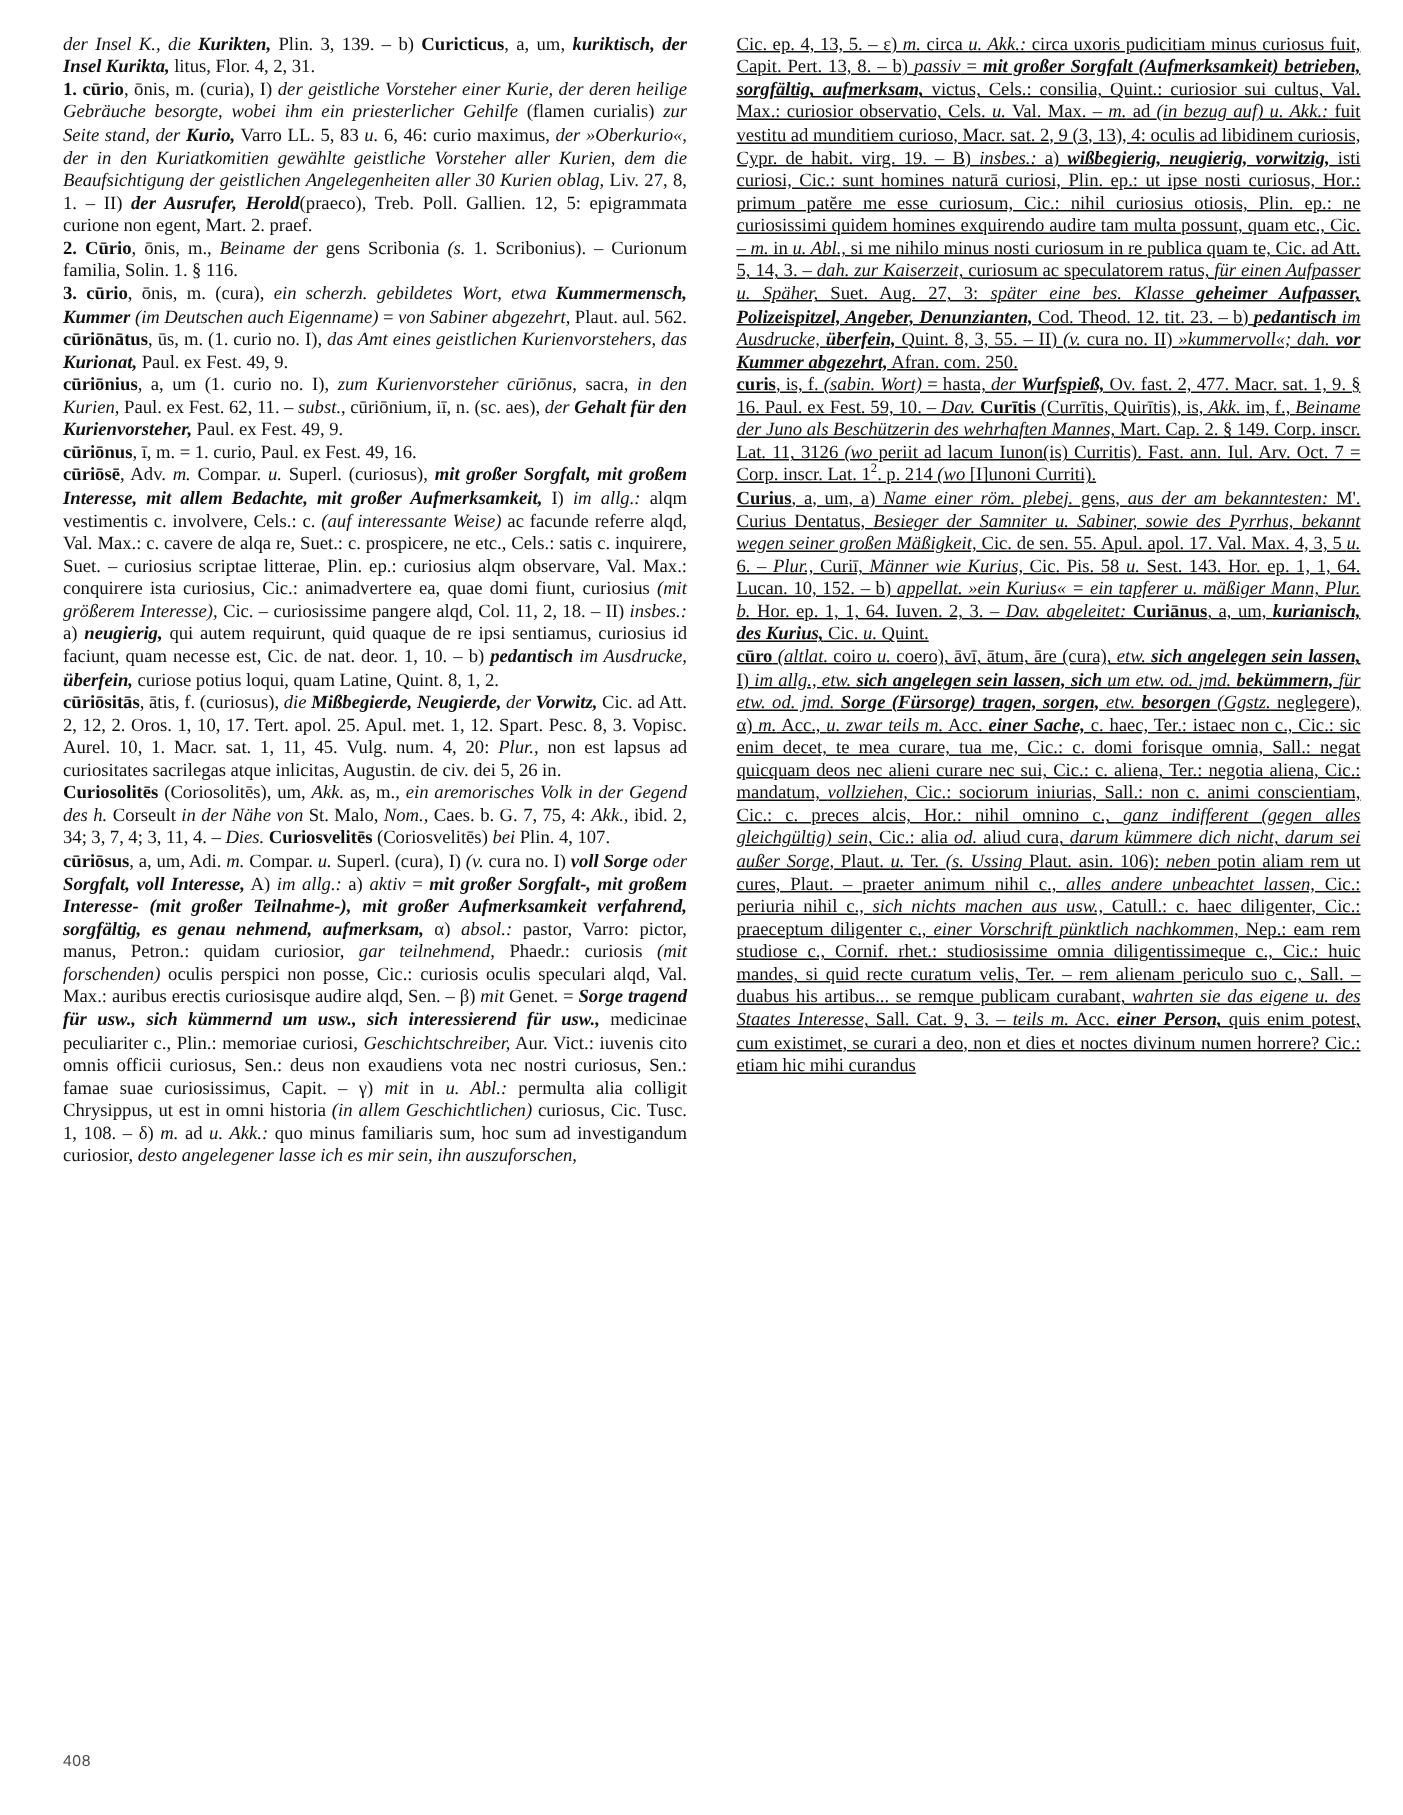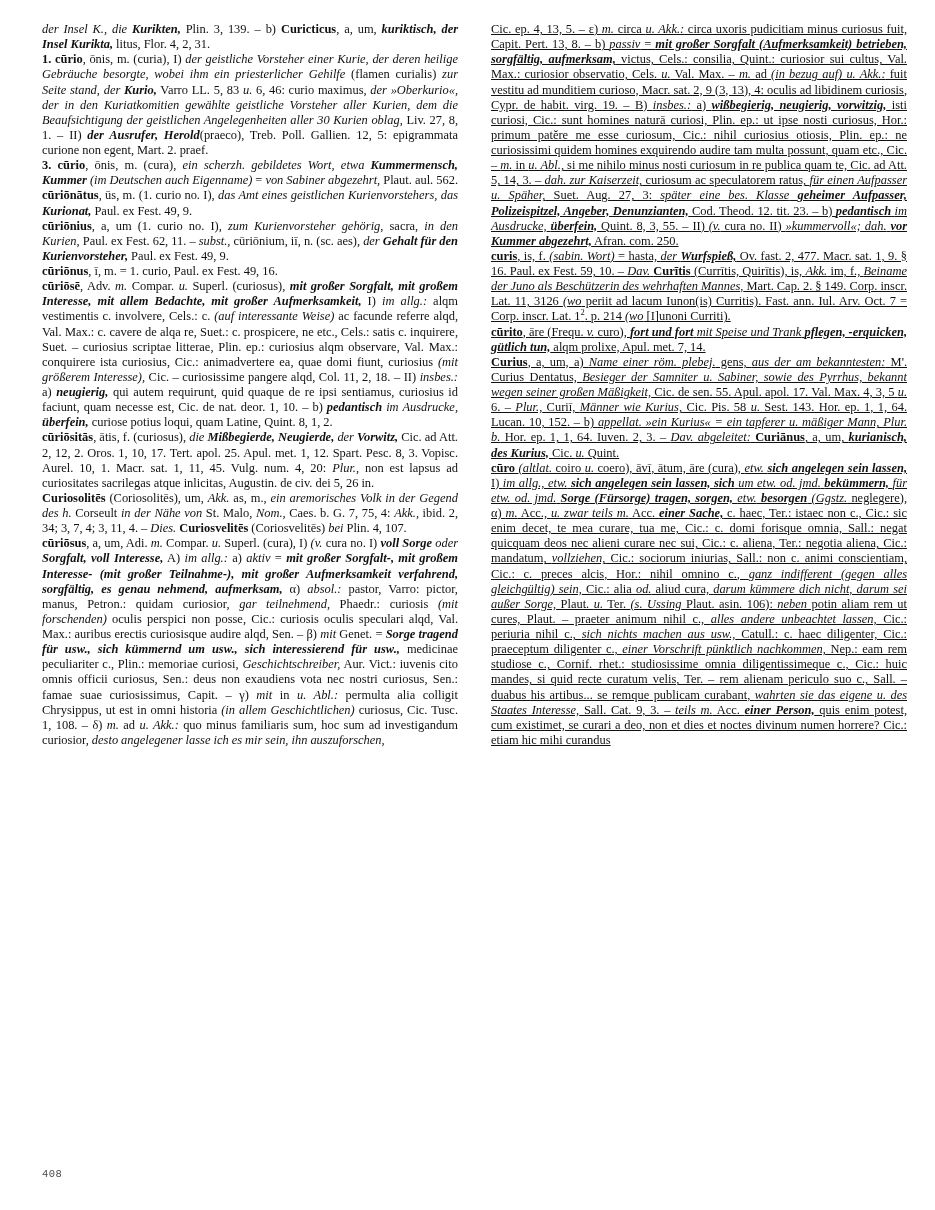--- a/index.html
+++ b/index.html
@@ -52,50 +52,50 @@
   .entry + .entry { margin-top: 0; }
 
   b, .b { font-weight: bold; }
   i, .i { font-style: italic; }
   sup { font-size: 0.68em; vertical-align: super; line-height: 0; }
 
   .folio {
     position: absolute;
     left: 30px;
     top: 1168px;
-    font-family: Liberation Mono, monospace;
+    font-family: Liberation Sans, sans-serif;
     font-size: 10.5px;
     letter-spacing: 0.4px;
     color: #4a4a4a;
   }
 </style>
 </head>
 <body>
 
 <div class="page">
 
   <div class="columns">
 
     <div class="col col-left">
       <p class="entry"><i>der Insel K.,</i> <i>die</i> <b><i>Kurikten,</i></b> Plin. 3, 139. – b) <b>Curicticus</b>, a, um, <b><i>kuriktisch, der Insel Kurikta,</i></b> litus, Flor. 4, 2, 31.</p>
       <p class="entry"><b>1. cūrio</b>, ōnis, m. (curia), I) <i>der geistliche Vorsteher einer Kurie, der deren heilige Gebräuche besorgte, wobei ihm ein priesterlicher Gehilfe</i> (flamen curialis) <i>zur Seite stand, der</i> <b><i>Kurio,</i></b> Varro LL. 5, 83 <i>u.</i> 6, 46: curio maximus, <i>der »Oberkurio«, der in den Kuriatkomitien gewählte geistliche Vorsteher aller Kurien, dem die Beaufsichtigung der geistlichen Angelegenheiten aller 30 Kurien oblag,</i> Liv. 27, 8, 1. – II) <b><i>der Ausrufer, Herold</i></b>(praeco), Treb. Poll. Gallien. 12, 5: epigrammata curione non egent, Mart. 2. praef.</p>
+      <p class="entry"><b>2. Cūrio</b>, ōnis, m., <i>Beiname der</i> gens Scribonia <i>(s.</i> 1. Scribonius). – Curionum familia, Solin. 1. § 116.</p>
       <p class="entry"><b>3. cūrio</b>, ōnis, m. (cura), <i>ein scherzh. gebildetes Wort, etwa</i> <b><i>Kummermensch, Kummer</i></b> <i>(im Deutschen auch Eigenname)</i> = <i>von Sabiner abgezehrt,</i> Plaut. aul. 562.</p>
       <p class="entry"><b>cūriōnātus</b>, ūs, m. (1. curio no. I), <i>das Amt eines geistlichen Kurienvorstehers, das</i> <b><i>Kurionat,</i></b> Paul. ex Fest. 49, 9.</p>
-      <p class="entry"><b>cūriōnius</b>, a, um (1. curio no. I), <i>zum Kurienvorsteher gehörig,</i> sacra, <i>in den Kurien,</i> Paul. ex Fest. 62, 11. – <i>subst.,</i> cūriōnium, iī, n. (sc. aes), <i>der</i> <b><i>Gehalt für den Kurienvorsteher,</i></b> Paul. ex Fest. 49, 9.</p>
+      <p class="entry"><b>cūriōnius</b>, a, um (1. curio no. I), <i>zum Kurienvorsteher cūriōnus,</i> sacra, <i>in den Kurien,</i> Paul. ex Fest. 62, 11. – <i>subst.,</i> cūriōnium, iī, n. (sc. aes), <i>der</i> <b><i>Gehalt für den Kurienvorsteher,</i></b> Paul. ex Fest. 49, 9.</p>
       <p class="entry"><b>cūriōnus</b>, ī, m. = 1. curio, Paul. ex Fest. 49, 16.</p>
       <p class="entry"><b>cūriōsē</b>, Adv. <i>m.</i> Compar. <i>u.</i> Superl. (curiosus), <b><i>mit großer Sorgfalt, mit großem Interesse, mit allem Bedachte, mit großer Aufmerksamkeit,</i></b> I) <i>im allg.:</i> alqm vestimentis c. involvere, Cels.: c. <i>(auf interessante Weise)</i> ac facunde referre alqd, Val. Max.: c. cavere de alqa re, Suet.: c. prospicere, ne etc., Cels.: satis c. inquirere, Suet. – curiosius scriptae litterae, Plin. ep.: curiosius alqm observare, Val. Max.: conquirere ista curiosius, Cic.: animadvertere ea, quae domi fiunt, curiosius <i>(mit größerem Interesse),</i> Cic. – curiosissime pangere alqd, Col. 11, 2, 18. – II) <i>insbes.:</i> a) <b><i>neugierig,</i></b> qui autem requirunt, quid quaque de re ipsi sentiamus, curiosius id faciunt, quam necesse est, Cic. de nat. deor. 1, 10. – b) <b><i>pedantisch</i></b> <i>im Ausdrucke,</i> <b><i>überfein,</i></b> curiose potius loqui, quam Latine, Quint. 8, 1, 2.</p>
       <p class="entry"><b>cūriōsitās</b>, ātis, f. (curiosus), <i>die</i> <b><i>Mißbegierde, Neugierde,</i></b> <i>der</i> <b><i>Vorwitz,</i></b> Cic. ad Att. 2, 12, 2. Oros. 1, 10, 17. Tert. apol. 25. Apul. met. 1, 12. Spart. Pesc. 8, 3. Vopisc. Aurel. 10, 1. Macr. sat. 1, 11, 45. Vulg. num. 4, 20: <i>Plur.,</i> non est lapsus ad curiositates sacrilegas atque inlicitas, Augustin. de civ. dei 5, 26 in.</p>
       <p class="entry"><b>Curiosolitēs</b> (Coriosolitēs), um, <i>Akk.</i> as, m., <i>ein aremorisches Volk in der Gegend des h.</i> Corseult <i>in der Nähe von</i> St. Malo, <i>Nom.,</i> Caes. b. G. 7, 75, 4: <i>Akk.,</i> ibid. 2, 34; 3, 7, 4; 3, 11, 4. – <i>Dies.</i> <b>Curiosvelitēs</b> (Coriosvelitēs) <i>bei</i> Plin. 4, 107.</p>
       <p class="entry"><b>cūriōsus</b>, a, um, Adi. <i>m.</i> Compar. <i>u.</i> Superl. (cura), I) <i>(v.</i> cura no. I) <b><i>voll Sorge</i></b> <i>oder</i> <b><i>Sorgfalt, voll Interesse,</i></b> A) <i>im allg.:</i> a) <i>aktiv</i> = <b><i>mit großer Sorgfalt-, mit großem Interesse- (mit großer Teilnahme-), mit großer Aufmerksamkeit verfahrend, sorgfältig, es genau nehmend, aufmerksam,</i></b> α) <i>absol.:</i> pastor, Varro: pictor, manus, Petron.: quidam curiosior, <i>gar teilnehmend,</i> Phaedr.: curiosis <i>(mit forschenden)</i> oculis perspici non posse, Cic.: curiosis oculis speculari alqd, Val. Max.: auribus erectis curiosisque audire alqd, Sen. – β) <i>mit</i> Genet. = <b><i>Sorge tragend für usw., sich kümmernd um usw., sich interessierend für usw.,</i></b> medicinae peculiariter c., Plin.: memoriae curiosi, <i>Geschichtschreiber,</i> Aur. Vict.: iuvenis cito omnis officii curiosus, Sen.: deus non exaudiens vota nec nostri curiosus, Sen.: famae suae curiosissimus, Capit. – γ) <i>mit</i> in <i>u. Abl.:</i> permulta alia colligit Chrysippus, ut est in omni historia <i>(in allem Geschichtlichen)</i> curiosus, Cic. Tusc. 1, 108. – δ) <i>m.</i> ad <i>u. Akk.:</i> quo minus familiaris sum, hoc sum ad investigandum curiosior, <i>desto angelegener lasse ich es mir sein, ihn auszuforschen,</i></p>
     </div>
 
     <div class="col col-right">
       <p class="entry">Cic. ep. 4, 13, 5. – ε) <i>m.</i> circa <i>u. Akk.:</i> circa uxoris pudicitiam minus curiosus fuit, Capit. Pert. 13, 8. – b) <i>passiv</i> = <b><i>mit großer Sorgfalt (Aufmerksamkeit) betrieben, sorgfältig, aufmerksam,</i></b> victus, Cels.: consilia, Quint.: curiosior sui cultus, Val. Max.: curiosior observatio, Cels. <i>u.</i> Val. Max. – <i>m.</i> ad <i>(in bezug auf) u. Akk.:</i> fuit vestitu ad munditiem curioso, Macr. sat. 2, 9 (3, 13), 4: oculis ad libidinem curiosis, Cypr. de habit. virg. 19. – B) <i>insbes.:</i> a) <b><i>wißbegierig, neugierig, vorwitzig,</i></b> isti curiosi, Cic.: sunt homines naturā curiosi, Plin. ep.: ut ipse nosti curiosus, Hor.: primum patĕre me esse curiosum, Cic.: nihil curiosius otiosis, Plin. ep.: ne curiosissimi quidem homines exquirendo audire tam multa possunt, quam etc., Cic. – <i>m.</i> in <i>u. Abl.,</i> si me nihilo minus nosti curiosum in re publica quam te, Cic. ad Att. 5, 14, 3. – <i>dah. zur Kaiserzeit,</i> curiosum ac speculatorem ratus, <i>für einen Aufpasser u. Späher,</i> Suet. Aug. 27, 3: <i>später eine bes. Klasse</i> <b><i>geheimer Aufpasser, Polizeispitzel, Angeber, Denunzianten,</i></b> Cod. Theod. 12. tit. 23. – b) <b><i>pedantisch</i></b> <i>im Ausdrucke,</i> <b><i>überfein,</i></b> Quint. 8, 3, 55. – II) <i>(v.</i> cura no. II) <i>»kummervoll«; dah.</i> <b><i>vor Kummer abgezehrt,</i></b> Afran. com. 250.</p>
       <p class="entry"><b>curis</b>, is, f. <i>(sabin. Wort)</i> = hasta, <i>der</i> <b><i>Wurfspieß,</i></b> Ov. fast. 2, 477. Macr. sat. 1, 9. § 16. Paul. ex Fest. 59, 10. – <i>Dav.</i> <b>Curītis</b> (Currītis, Quirītis), is, <i>Akk.</i> im, f., <i>Beiname der Juno als Beschützerin des wehrhaften Mannes,</i> Mart. Cap. 2. § 149. Corp. inscr. Lat. 11, 3126 <i>(wo</i> periit ad lacum Iunon(is) Curritis). Fast. ann. Iul. Arv. Oct. 7 = Corp. inscr. Lat. 1<sup>2</sup>. p. 214 <i>(wo</i> [I]unoni Curriti).</p>
-      <p class="entry"><b>cūrito</b>, āre (Frequ. <i>v.</i> curo), <b><i>fort und fort</i></b> <i>mit Speise und Trank</i> <b><i>pflegen, -erquicken, gütlich tun,</i></b> alqm prolixe, Apul. met. 7, 14.</p>
       <p class="entry"><b>Curius</b>, a, um, a) <i>Name einer röm. plebej.</i> gens, <i>aus der am bekanntesten:</i> M'. Curius Dentatus, <i>Besieger der Samniter u. Sabiner, sowie des Pyrrhus, bekannt wegen seiner großen Mäßigkeit,</i> Cic. de sen. 55. Apul. apol. 17. Val. Max. 4, 3, 5 <i>u.</i> 6. – <i>Plur.,</i> Curiī, <i>Männer wie Kurius,</i> Cic. Pis. 58 <i>u.</i> Sest. 143. Hor. ep. 1, 1, 64. Lucan. 10, 152. – b) <i>appellat. »ein Kurius« = ein tapferer u. mäßiger Mann, Plur. b.</i> Hor. ep. 1, 1, 64. Iuven. 2, 3. – <i>Dav. abgeleitet:</i> <b>Curiānus</b>, a, um, <b><i>kurianisch, des Kurius,</i></b> Cic. <i>u.</i> Quint.</p>
       <p class="entry"><b>cūro</b> <i>(altlat.</i> coiro <i>u.</i> coero), āvī, ātum, āre (cura), <i>etw.</i> <b><i>sich angelegen sein lassen,</i></b> I) <i>im allg., etw.</i> <b><i>sich angelegen sein lassen, sich</i></b> <i>um etw. od. jmd.</i> <b><i>bekümmern,</i></b> <i>für etw. od. jmd.</i> <b><i>Sorge (Fürsorge) tragen, sorgen,</i></b> <i>etw.</i> <b><i>besorgen</i></b> <i>(Ggstz.</i> neglegere), α) <i>m.</i> Acc., <i>u. zwar teils m.</i> Acc. <b><i>einer Sache,</i></b> c. haec, Ter.: istaec non c., Cic.: sic enim decet, te mea curare, tua me, Cic.: c. domi forisque omnia, Sall.: negat quicquam deos nec alieni curare nec sui, Cic.: c. aliena, Ter.: negotia aliena, Cic.: mandatum, <i>vollziehen,</i> Cic.: sociorum iniurias, Sall.: non c. animi conscientiam, Cic.: c. preces alcis, Hor.: nihil omnino c., <i>ganz indifferent (gegen alles gleichgültig) sein,</i> Cic.: alia <i>od.</i> aliud cura, <i>darum kümmere dich nicht, darum sei außer Sorge,</i> Plaut. <i>u.</i> Ter. <i>(s. Ussing</i> Plaut. asin. 106): <i>neben</i> potin aliam rem ut cures, Plaut. – praeter animum nihil c., <i>alles andere unbeachtet lassen,</i> Cic.: periuria nihil c., <i>sich nichts machen aus usw.,</i> Catull.: c. haec diligenter, Cic.: praeceptum diligenter c., <i>einer Vorschrift pünktlich nachkommen,</i> Nep.: eam rem studiose c., Cornif. rhet.: studiosissime omnia diligentissimeque c., Cic.: huic mandes, si quid recte curatum velis, Ter. – rem alienam periculo suo c., Sall. – duabus his artibus... se remque publicam curabant, <i>wahrten sie das eigene u. des Staates Interesse,</i> Sall. Cat. 9, 3. – <i>teils m.</i> Acc. <b><i>einer Person,</i></b> quis enim potest, cum existimet, se curari a deo, non et dies et noctes divinum numen horrere? Cic.: etiam hic mihi curandus</p>
     </div>
 
   </div>
 
   <div class="folio">408</div>
 
 </div>
 

